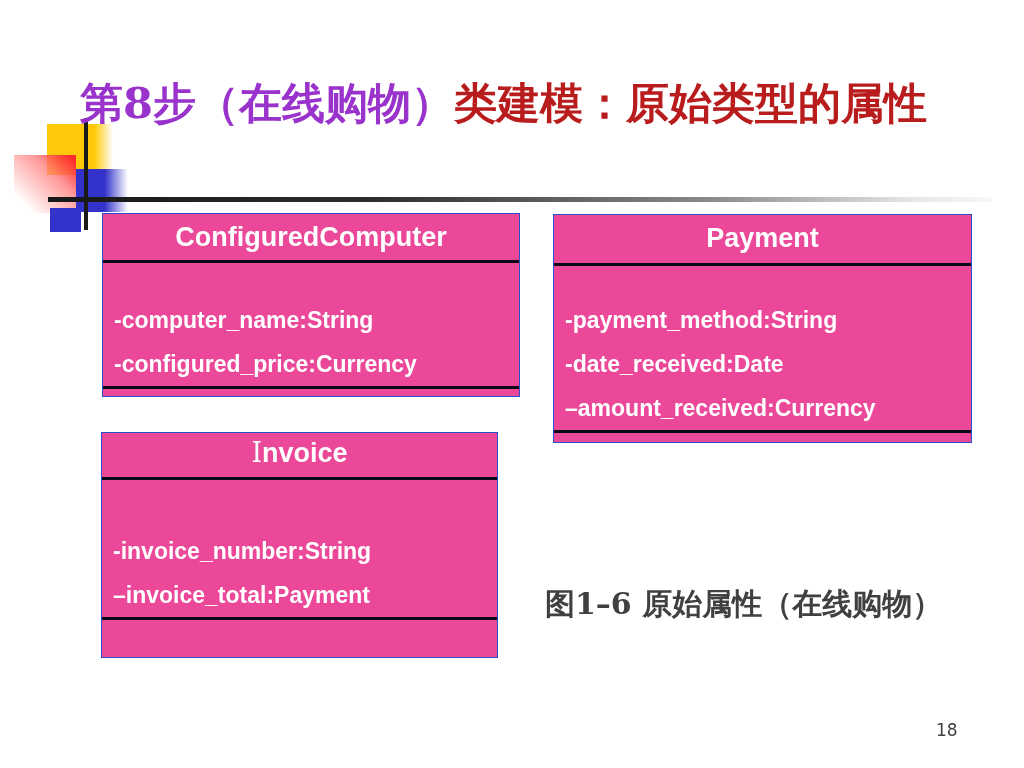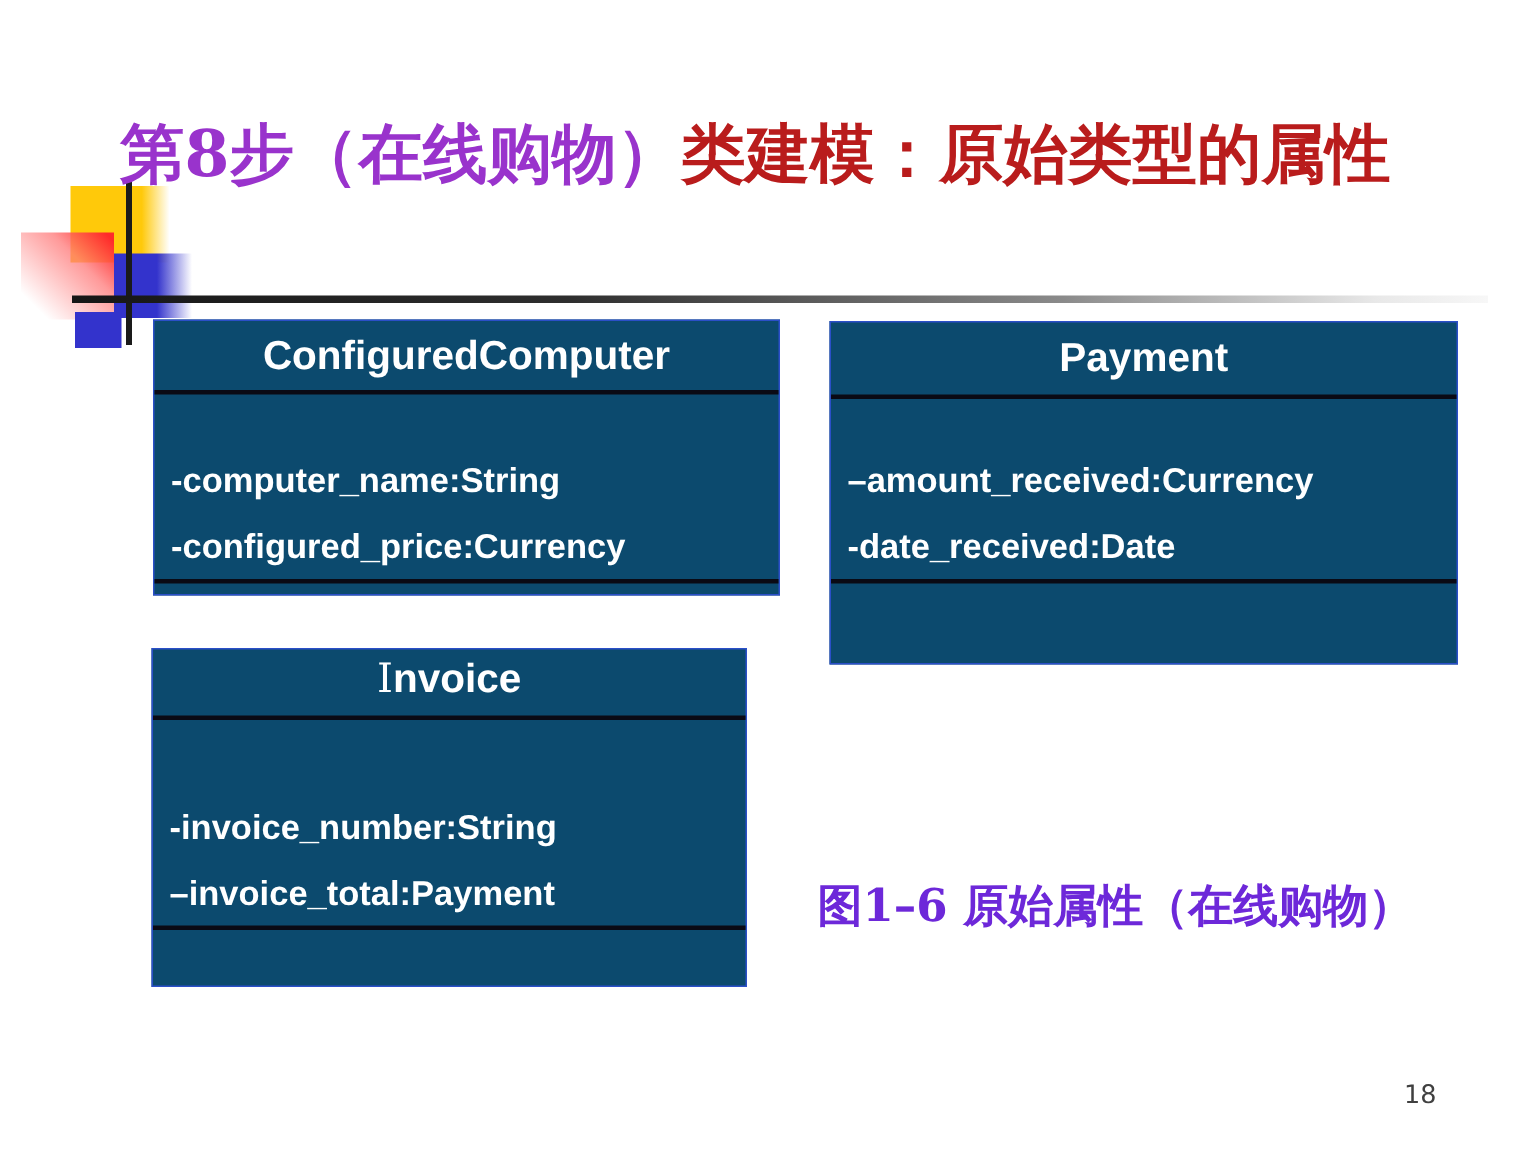--- a/index.html
+++ b/index.html
@@ -34,21 +34,21 @@
   }
   .v-line{
     left:84px;top:118px;width:4px;height:112px;background:#1a1a1a;
   }
   .h-line{
     left:48px;top:197px;width:944px;height:5px;
     background:linear-gradient(to right,#161616 0%,#2e2e2e 35%,#8a8a8a 70%,#e8e8e8 92%,#f7f7f7 100%);
   }
   
   .uml-box{
-    position:absolute;background:#0c4a6e;border:1px solid #2b4fc8;
+    position:absolute;background:#ec4899;border:1px solid #2b4fc8;
     box-sizing:border-box;color:#ffffff;
   }
   .uml-title{
     text-align:center;font-weight:bold;font-size:27px;
     font-family:"Liberation Sans",sans-serif;
   }
   .serif-i{font-family:"DejaVu Serif","Liberation Serif",serif;font-weight:normal;}
   .uml-sep{height:3px;background:#0a0a14;}
   .uml-attrs{padding-left:11px;margin-top:32px;}
   .uml-attr{
@@ -64,21 +64,21 @@
   .box2 .uml-title{height:40px;padding-top:8px;}
   .box2 .attr-pad{padding-top:0px;}
   
   .box3{left:101px;top:432px;width:397px;height:226px;}
   .box3 .uml-title{height:40px;padding-top:4px;}
   .box3 .attr-pad{padding-top:17px;}
   
   .figure-caption{
     position:absolute;left:545px;top:584px;width:460px;
     font-family:"DejaVu Serif","Liberation Serif",serif;
-    font-size:30px;font-weight:bold;color:#6d28d9;white-space:nowrap;
+    font-size:30px;font-weight:bold;color:#404040;white-space:nowrap;
   }
   
   .page-number{
     position:absolute;left:936px;top:720px;width:50px;
     font-family:"DejaVu Sans","Liberation Sans",sans-serif;
     font-size:17px;color:#404040;
   }
 </style>
 </head>
 <body>
@@ -99,22 +99,23 @@
     <div class="uml-attr">-computer_name:String</div>
     <div class="uml-attr">-configured_price:Currency</div>
   </div>
   <div class="uml-sep"></div>
 </div>
 
 <div class="uml-box box2">
   <div class="uml-title">Payment</div>
   <div class="uml-sep"></div>
   <div class="uml-attrs attr-pad">
+    <div class="uml-attr">-payment_method:String</div>
+    <div class="uml-attr">-date_received:Date</div>
     <div class="uml-attr">–amount_received:Currency</div>
-    <div class="uml-attr">-date_received:Date</div>
   </div>
   <div class="uml-sep"></div>
 </div>
 
 <div class="uml-box box3">
   <div class="uml-title"><span class="serif-i">I</span><span>nvoice</span></div>
   <div class="uml-sep"></div>
   <div class="uml-attrs attr-pad">
     <div class="uml-attr">-invoice_number:String</div>
     <div class="uml-attr">–invoice_total:Payment</div>

